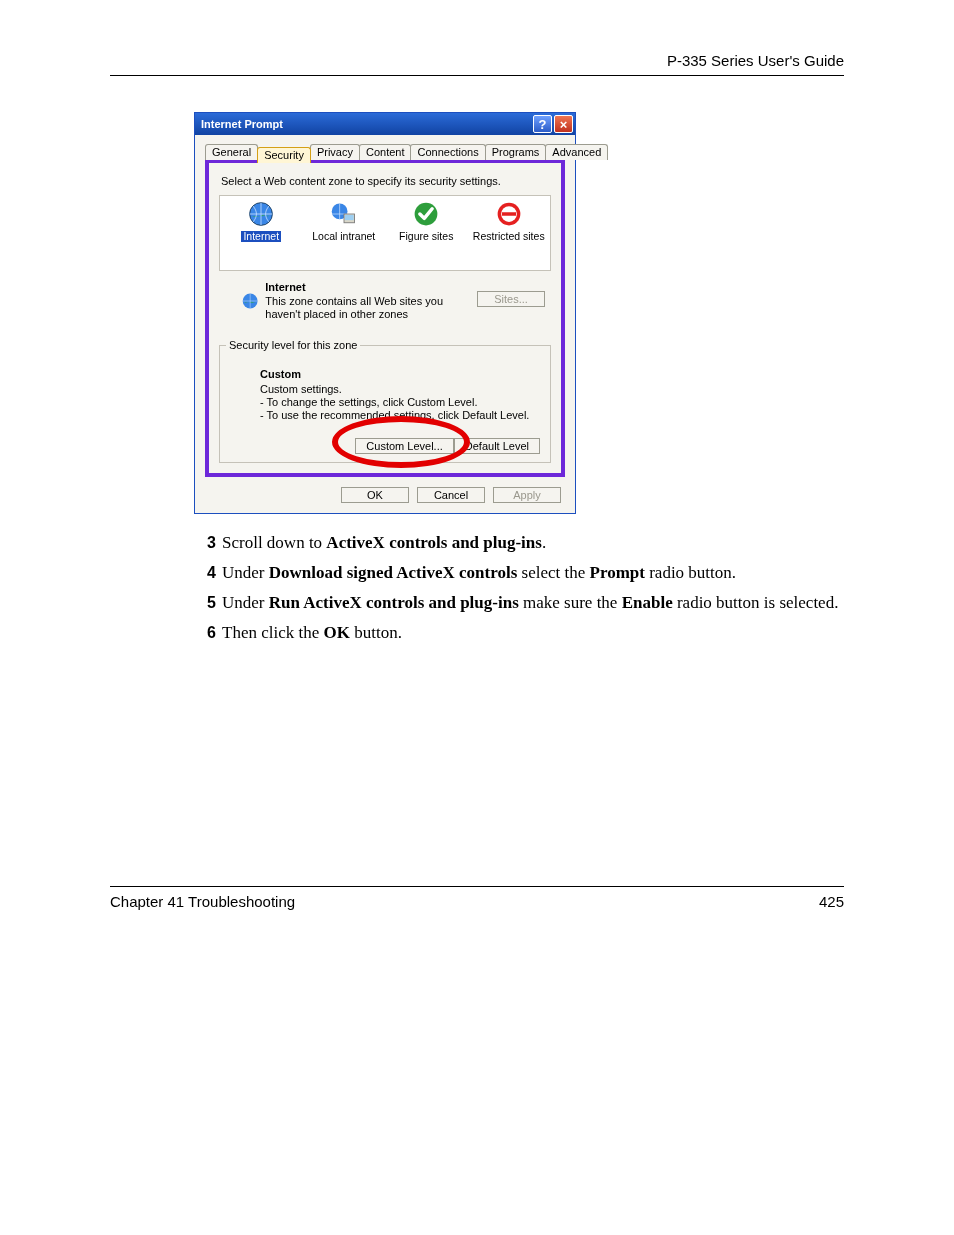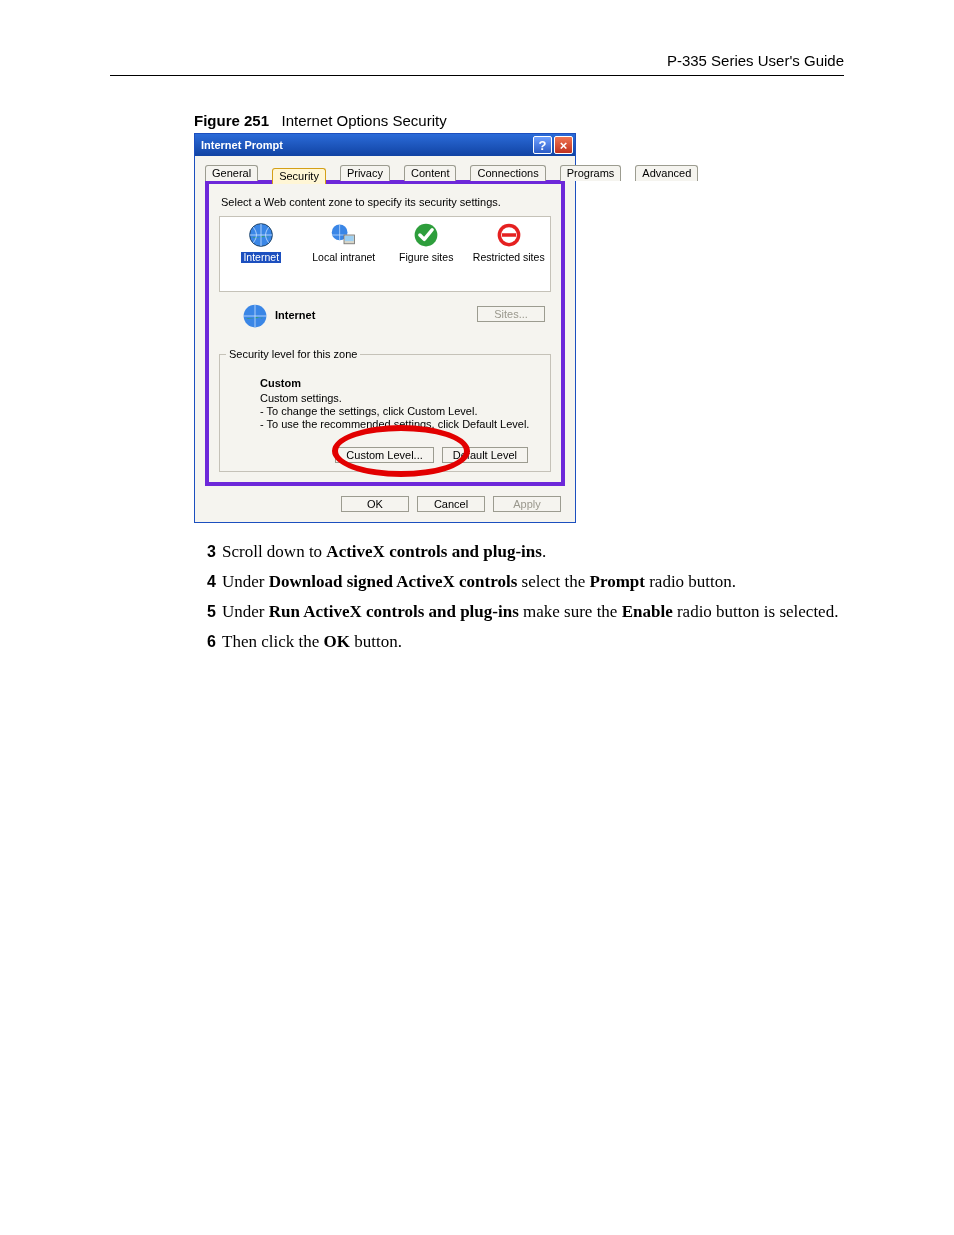--- a/index.html
+++ b/index.html
@@ -70,21 +70,21 @@
     border-radius: 2px;
   }
   .tb-help { background: linear-gradient(#6fa0ff, #2b5cc7); }
   .tb-close { background: linear-gradient(#f07552, #c0311e); }
 
   .dlg-body {
     padding: 8px 10px 10px 10px;
   }
   .tabstrip {
     display: flex;
-    gap: 15px;
+    gap: 0;
     margin-bottom: 0;
   }
   .tab {
     border: 1px solid #9c9c90;
     border-bottom: none;
     border-top-left-radius: 3px;
     border-top-right-radius: 3px;
     padding: 1px 6px 2px 6px;
     background: #f5f4ef;
     position: relative;
@@ -169,24 +169,24 @@
   }
   .secblock {
     margin-left: 30px;
     margin-top: 2px;
     line-height: 13px;
   }
   .secblock b { display: block; margin-bottom: 2px; }
 
   .btnrow {
     position: absolute;
-    right: 22px;
+    right: 10px;
     bottom: 8px;
     display: flex;
-    gap: 8px;
+    gap: 0;
   }
   .red-oval {
     position: absolute;
     left: 112px;
     bottom: -6px;
     width: 126px;
     height: 40px;
     border: 6px solid #e20000;
     border-radius: 50%;
     pointer-events: none;
@@ -234,24 +234,20 @@
     justify-content: space-between;
   }
 </style>
 </head>
 <body>
 
 <div class="page">
   <div class="header-line">P-335 Series User's Guide</div>
 
   <div class="content">
-    <div class="figcap">
-      <span class="bold">Figure 251</span>
-      &nbsp;&nbsp;<span>Internet Options Security</span>
-    </div>
 
     <div class="dialog">
       <div class="titlebar">
         <span class="title">Internet Prompt</span>
         <div class="tb-btn tb-help">
             <span>?</span>
           </div>
         <div class="tb-btn tb-close">
             <span>×</span>
           </div>
@@ -307,20 +303,21 @@
 
           <div class="zonedesc-row">
             <div class="zonedesc">
               <svg width="28" height="28" viewBox="0 0 32 32">
                 <circle cx="16" cy="16" r="13" fill="#3a86e6"></circle>
                 <path d="M6 19c3-2 7 1 10-1s6 2 9 0" fill="#2fa84a"></path>
                 <path d="M3 16h26M16 3v26" stroke="#cbe3ff" stroke-width="0.9" fill="none"></path>
               </svg>
               <div class="zonedesc-text">
                 <b>Internet</b>
+                <span>This zone contains all Web sites you haven't placed in other zones</span>
               </div>
             </div>
             <button class="sitesbtn disabled">Sites...</button>
           </div>
 
           <div class="fieldset">
             <span class="legend">Security level for this zone</span>
             <div class="secblock">
               <b>Custom</b>
               <span>Custom settings.</span><br>
@@ -356,13 +353,17 @@
         <div class="num">5</div>
         <div class="txt">Under <b>Run ActiveX controls and plug-ins</b> make sure the <b>Enable</b> radio button is selected.</div>
       </div>
       <div class="step">
         <div class="num">6</div>
         <div class="txt">Then click the <b>OK</b> button.</div>
       </div>
     </div>
   </div>
 
+  <div class="footer">
+    <span>Chapter 41 Troubleshooting</span>
+    <span>425</span>
+  </div>
 </div>
 
 </body></html>

